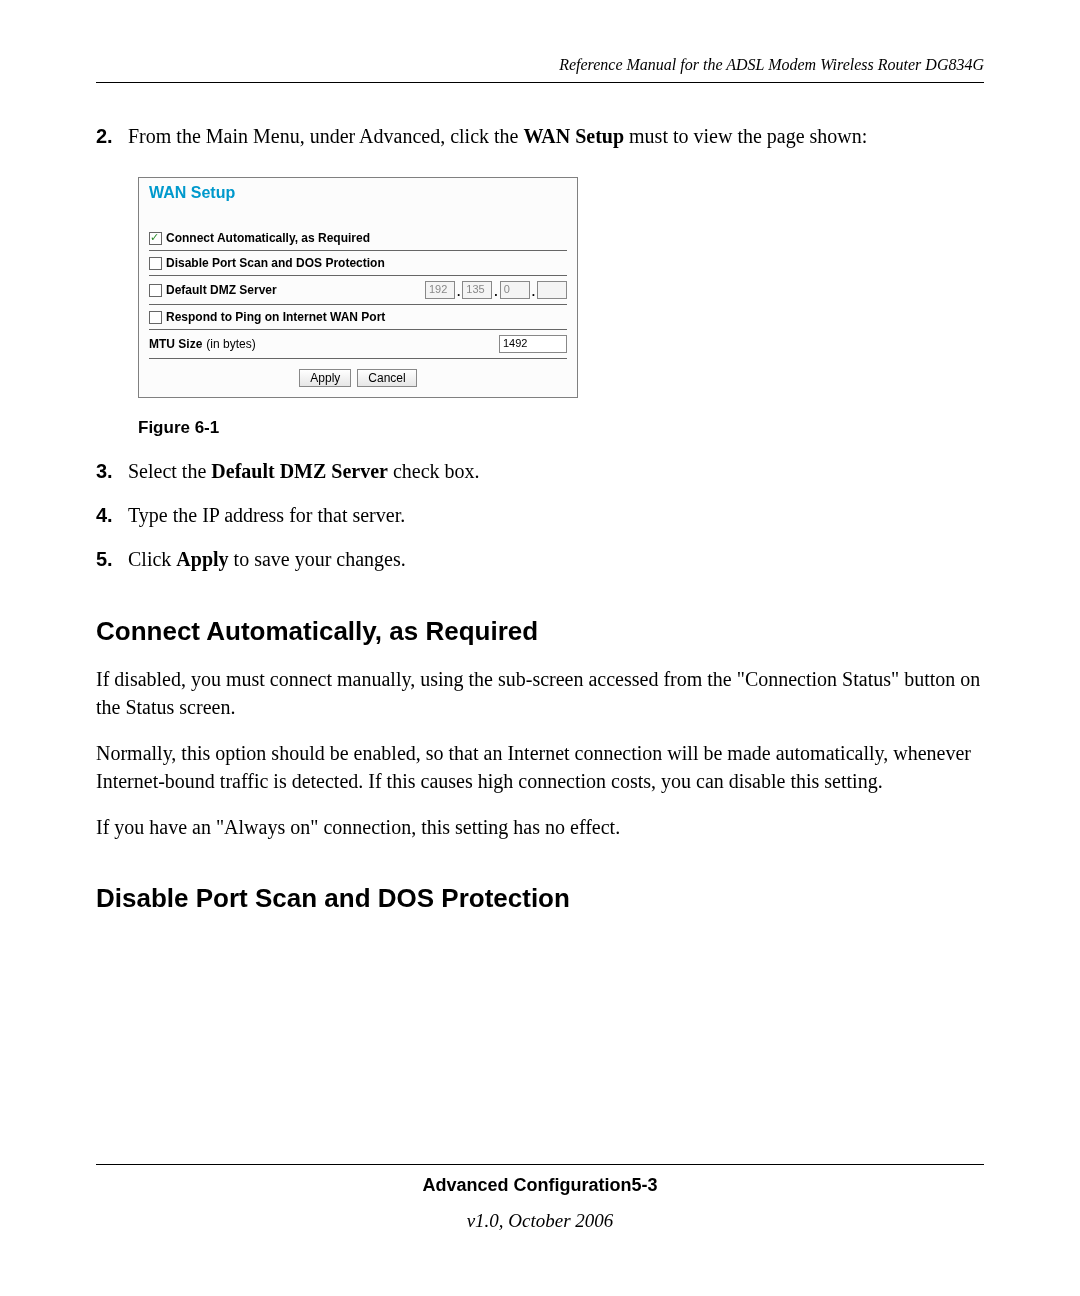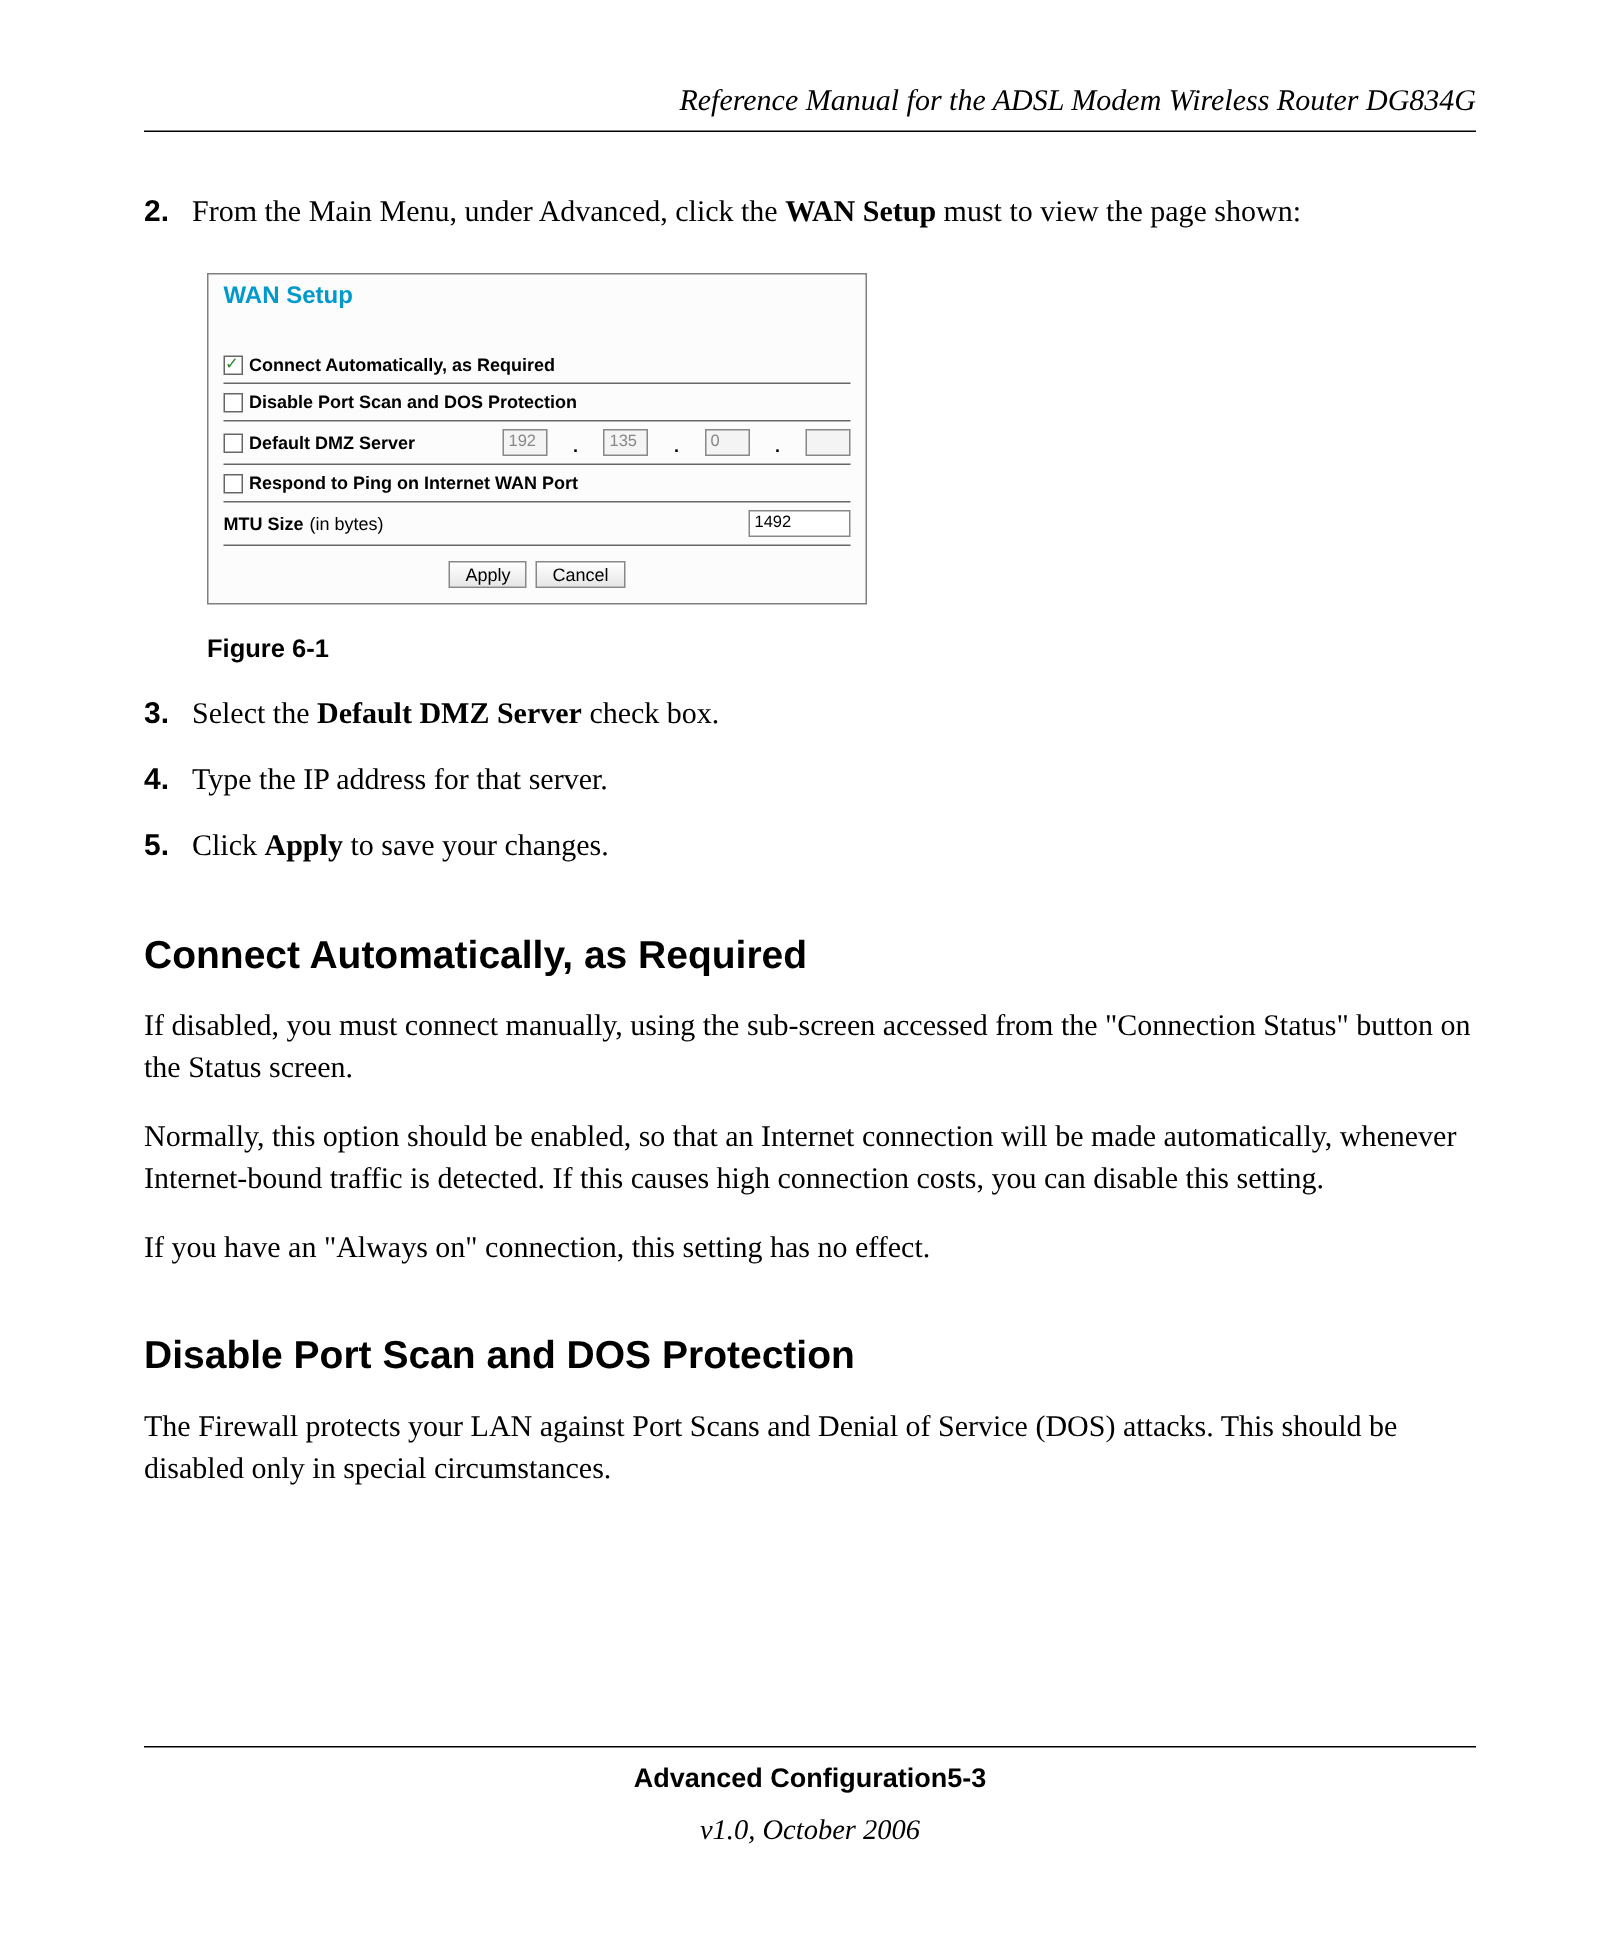--- a/index.html
+++ b/index.html
@@ -10,21 +10,21 @@
       font-family: "Times New Roman", Times, serif;
       color: #000;
       position: relative;
     }
     .page {
       padding: 56px 96px 0 96px;
     }
     .running-header {
       text-align: right;
       font-style: italic;
-      font-size: 20px;
+      font-size: 16px;
       padding-bottom: 8px;
       border-bottom: 1.5px solid #000;
       margin-bottom: 38px;
     }
     .step-list .step {
       display: flex;
       margin-bottom: 14px;
       font-size: 20px;
       line-height: 1.5;
     }
@@ -65,21 +65,21 @@
     .wan-left { display: flex; align-items: center; gap: 4px; }
     .wan-cb {
       width: 13px; height: 13px; flex-shrink: 0;
       border: 1px solid #666; background: #fff; position: relative;
     }
     .wan-cb.checked::after {
       content: "✓"; color: #2a8a2a; font-size: 11px; position: absolute; top: -2px; left: 0;
     }
     .wan-label-b { font-weight: bold; }
     .wan-units { font-weight: normal; }
-    .ip-boxes { display: flex; gap: 17px; padding-left: 12px; }
+    .ip-boxes { display: flex; gap: 2px; padding-left: 12px; }
     .ip-box {
       width: 30px; height: 18px; border: 1px solid #888; background: #f4f4f4;
       font-size: 11px; color: #888; text-align: left; padding: 1px 3px;
       font-family: Arial, sans-serif;
     }
     .ip-dot { font-size: 12px; font-weight: bold; padding-bottom: 0; color: #000; align-self: flex-end; }
     .mtu-box {
       width: 68px; height: 18px; border: 1px solid #888; background: #fff;
       font-size: 11px; text-align: left; padding: 1px 3px;
     }
@@ -228,21 +228,20 @@
       </div>
     </div>
   </div>
 
   <div class="h2">Connect Automatically, as Required</div>
   <div class="para">If disabled, you must connect manually, using the sub-screen accessed from the "Connection Status" button on the Status screen.</div>
   <div class="para">Normally, this option should be enabled, so that an Internet connection will be made automatically, whenever Internet-bound traffic is detected. If this causes high connection costs, you can disable this setting.</div>
   <div class="para">If you have an "Always on" connection, this setting has no effect.</div>
 
   <div class="h2">Disable Port Scan and DOS Protection</div>
-  <div class="para">The Firewall protects your LAN against Port Scans and Denial of Service (DOS) attacks. This should be disabled only in special circumstances.</div>
 </div>
 
 <div class="footer">
   <div class="footer-row">
     <span>Advanced Configuration</span>
     <span>5-3</span>
   </div>
 </div>
 <div class="version">v1.0, October 2006</div>
 

